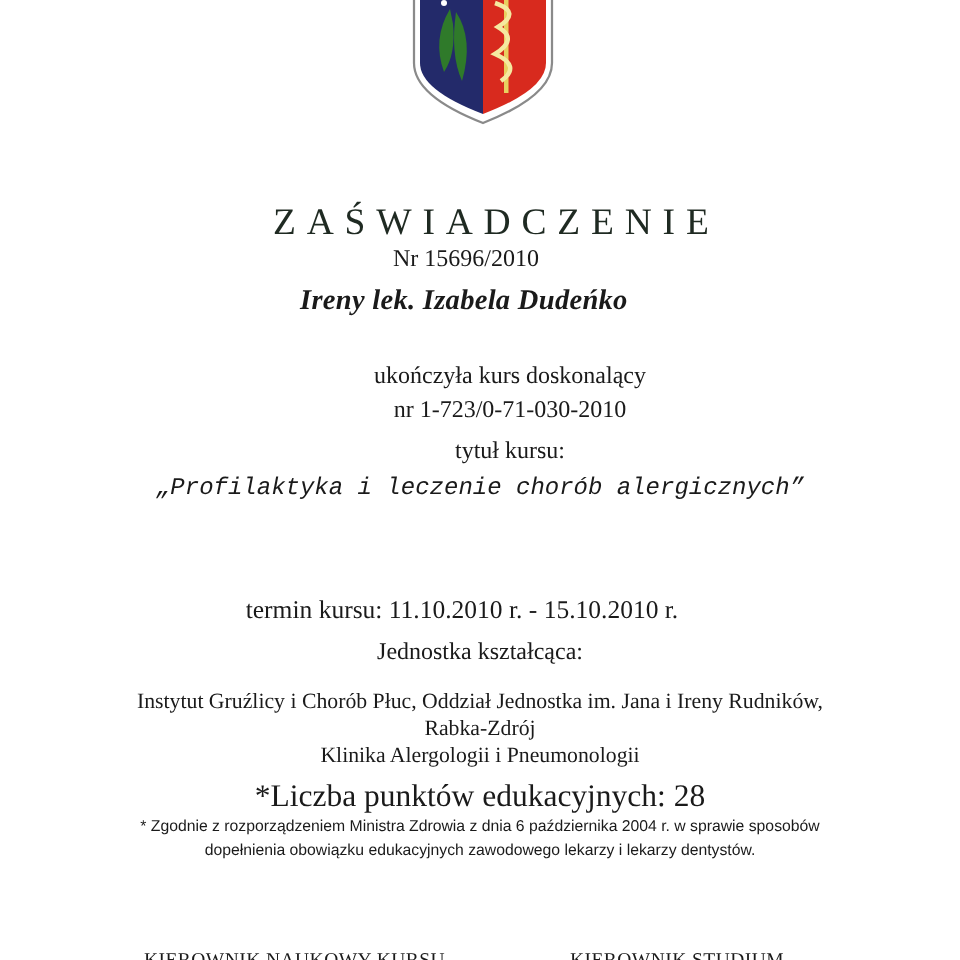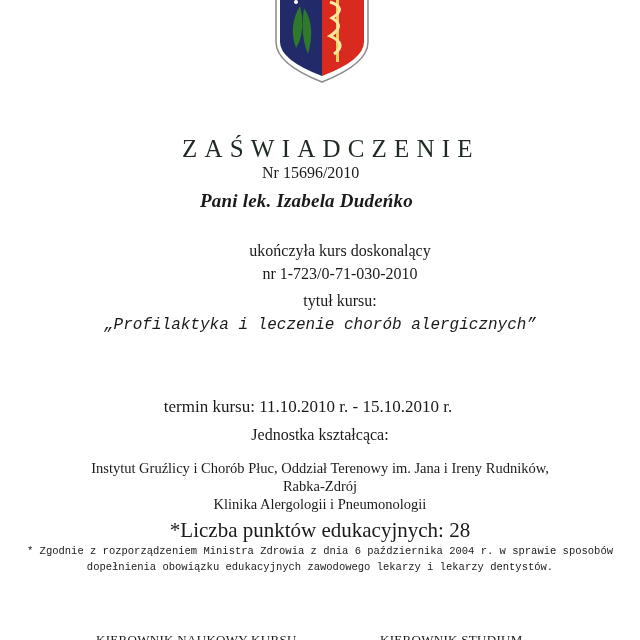--- a/index.html
+++ b/index.html
@@ -23,21 +23,21 @@
     .l2 { top:241px; left:20px; }
     .l3 { top:268px; left:20px; }
     .l4 { top:292px; left:0; font-style:italic;font-family:Liberation Mono, monospace; }
     .l5 { top:373px; left:-12px; font-size:17px; }
     .l6 { top:402px; left:0; }
     .inst { font-family:"Liberation Serif", serif; font-size:14.5px; }
     .l7 { top:436px; left:0; }
     .l8 { top:454px; left:0; }
     .l9 { top:472px; left:0;text-align:center; }
     .l10 { top:494px; left:0; font-size:21px; }
-    .note { font-family:Liberation Mono, monospace; font-size:10.5px; }
+    .note { font-family:Liberation Sans, sans-serif; font-size:10.5px; }
     .l11 { top:521px; left:0; }
     .l12 { top:537px; left:0; }
     .sig { position:absolute; top:632px; font-family:"Liberation Serif", serif; font-size:13px; white-space:nowrap; letter-spacing:0.3px; }
     .sig-left { left:96px; }
     .sig-right { left:380px; }
   </style>
 </head>
 <body>
 
 <div class="shield">
@@ -49,31 +49,31 @@
     <path d="M34 16 Q46 34 38 62 Q30 44 34 16 Z" fill="#2f7a2a"></path>
     <circle cx="20" cy="6" r="2" fill="#ffffff"></circle>
     <circle cx="26" cy="10" r="2" fill="#ffffff"></circle>
     <rect x="66" y="0" width="3" height="70" fill="#e8d060"></rect>
     <path d="M60 10 Q78 16 62 26 Q76 34 60 44 Q78 52 64 62" fill="none" stroke="#f5e9a0" stroke-width="3"></path>
   </svg>
 </div>
 
 <div class="abs title">ZAŚWIADCZENIE</div>
 <div class="abs nr">Nr 15696/2010</div>
-<div class="abs name">Pani  lek.  Izabela Dudeńko</div>
+<div class="abs name">Ireny  lek.  Izabela Dudeńko</div>
 
 <div class="abs body16 l1">ukończyła  kurs doskonalący</div>
 <div class="abs body16 l2">nr 1-723/0-71-030-2010</div>
 <div class="abs body16 l3">tytuł kursu:</div>
 <div class="abs body16 l4">„Profilaktyka i leczenie chorób alergicznych”</div>
 
 <div class="abs body16 l5">termin kursu: 11.10.2010 r. - 15.10.2010 r.</div>
 <div class="abs body16 l6">Jednostka kształcąca:</div>
 
-<div class="abs inst l7">Instytut Gruźlicy i Chorób Płuc, Oddział Terenowy im. Jana i Ireny Rudników,</div>
+<div class="abs inst l7">Instytut Gruźlicy i Chorób Płuc, Oddział Jednostka im. Jana i Ireny Rudników,</div>
 <div class="abs inst l8">Rabka-Zdrój</div>
 <div class="abs inst l9">Klinika Alergologii i Pneumonologii</div>
 <div class="abs body16 l10">*Liczba punktów edukacyjnych: 28</div>
 
 <div class="abs note l11">* Zgodnie z rozporządzeniem Ministra Zdrowia z dnia 6 października 2004 r. w sprawie sposobów</div>
 <div class="abs note l12">dopełnienia obowiązku edukacyjnych zawodowego lekarzy i lekarzy dentystów.</div>
 
 <div class="sig sig-left">KIEROWNIK NAUKOWY KURSU</div>
 <div class="sig sig-right">KIEROWNIK STUDIUM</div>
 

